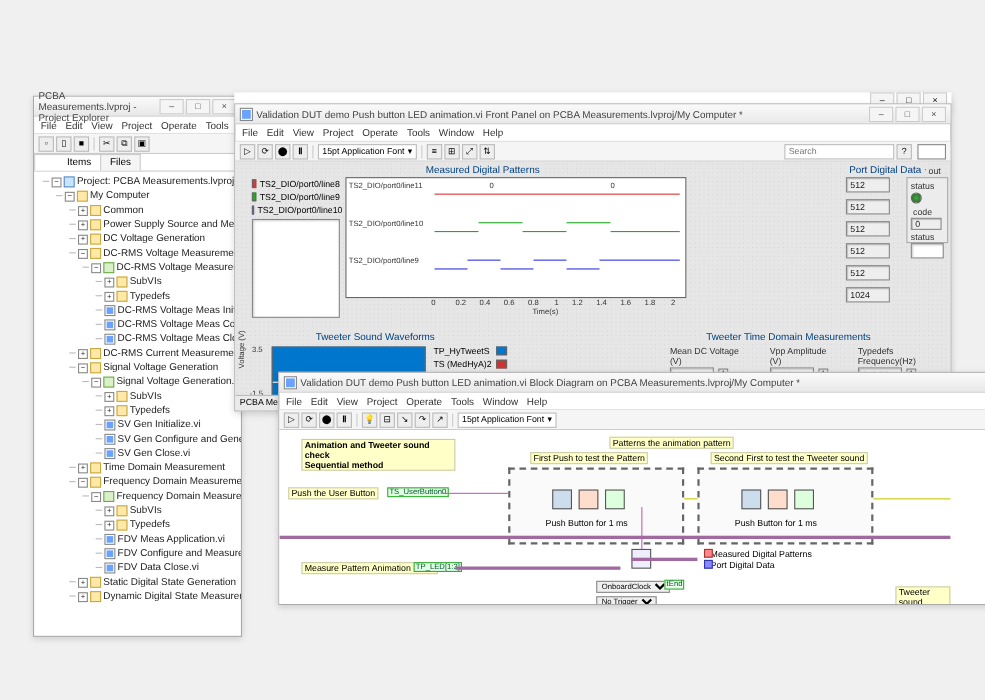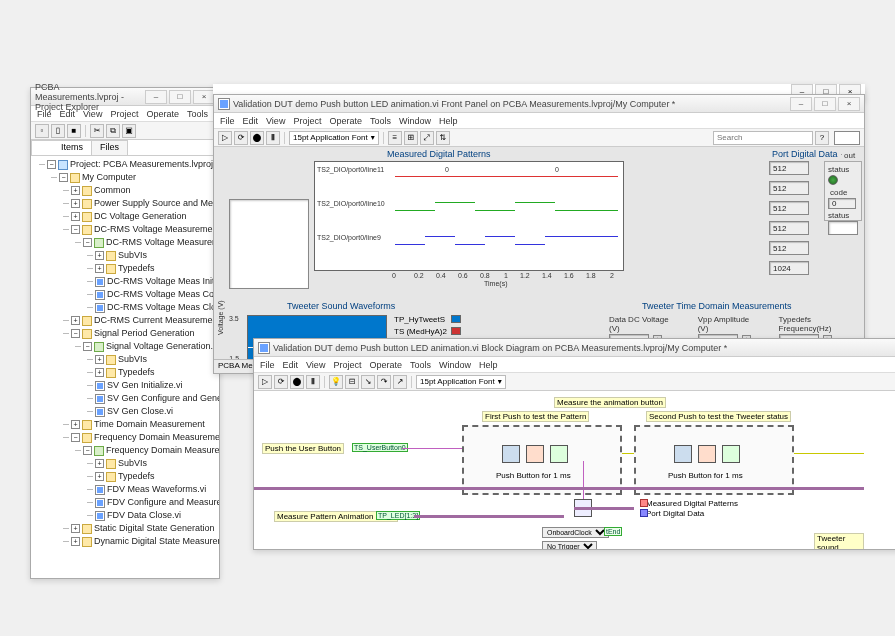--- a/index.html
+++ b/index.html
@@ -115,39 +115,39 @@
                   <li><span class="twisty">−</span><span class="ico ico-lvlib"></span><span>DC-RMS Voltage Measurement.lvlib</span>
                     <ul>
                       <li><span class="twisty">+</span><span class="ico ico-folder"></span><span>SubVIs</span></li>
                       <li><span class="twisty">+</span><span class="ico ico-folder"></span><span>Typedefs</span></li>
                       <li><span class="ico ico-vi"></span><span>DC-RMS Voltage Meas Initialize.vi</span></li>
                       <li><span class="ico ico-vi"></span><span>DC-RMS Voltage Meas Configure and Measure.vi</span></li>
                       <li><span class="ico ico-vi"></span><span>DC-RMS Voltage Meas Close.vi</span></li>
                     </ul></li>
                 </ul></li>
               <li><span class="twisty">+</span><span class="ico ico-folder"></span><span>DC-RMS Current Measurement</span></li>
-              <li><span class="twisty">−</span><span class="ico ico-folder"></span><span>Signal Period Generation</span>
+              <li><span class="twisty">−</span><span class="ico ico-folder"></span><span>Signal Voltage Generation</span>
                 <ul>
                   <li><span class="twisty">−</span><span class="ico ico-lvlib"></span><span>Signal Voltage Generation.lvlib</span>
                     <ul>
                       <li><span class="twisty">+</span><span class="ico ico-folder"></span><span>SubVIs</span></li>
                       <li><span class="twisty">+</span><span class="ico ico-folder"></span><span>Typedefs</span></li>
                       <li><span class="ico ico-vi"></span><span>SV Gen Initialize.vi</span></li>
                       <li><span class="ico ico-vi"></span><span>SV Gen Configure and Generate.vi</span></li>
                       <li><span class="ico ico-vi"></span><span>SV Gen Close.vi</span></li>
                     </ul></li>
                 </ul></li>
               <li><span class="twisty">+</span><span class="ico ico-folder"></span><span>Time Domain Measurement</span></li>
               <li><span class="twisty">−</span><span class="ico ico-folder"></span><span>Frequency Domain Measurement</span>
                 <ul>
                   <li><span class="twisty">−</span><span class="ico ico-lvlib"></span><span>Frequency Domain Measurement.lvlib</span>
                     <ul>
                       <li><span class="twisty">+</span><span class="ico ico-folder"></span><span>SubVIs</span></li>
                       <li><span class="twisty">+</span><span class="ico ico-folder"></span><span>Typedefs</span></li>
-                      <li><span class="ico ico-vi"></span><span>FDV Meas Waveforms.vi</span></li>
+                      <li><span class="ico ico-vi"></span><span>FDV Meas Application.vi</span></li>
                       <li><span class="ico ico-vi"></span><span>FDV Configure and Measure.vi</span></li>
                       <li><span class="ico ico-vi"></span><span>FDV Data Close.vi</span></li>
                     </ul></li>
                 </ul></li>
               <li><span class="twisty">+</span><span class="ico ico-folder"></span><span>Static Digital State Generation</span></li>
               <li><span class="twisty">+</span><span class="ico ico-folder"></span><span>Dynamic Digital State Measurement</span></li>
 
             </ul></li>
         </ul></li>
     </ul>
@@ -199,20 +199,34 @@
     <div class="tool-btn">⊞</div>
     <div class="tool-btn">⤢</div>
     <div class="tool-btn">⇅</div>
     <input class="search-box" placeholder="Search" style="">
     <div class="tool-btn">?</div>
     <div style="width:26px;height:14px;border:1px solid #888;background:#fff;margin-left:3px"></div>
   </div>
   <div class="fp-body" style="height:calc(100% - 52px)">
 
     <div class="group-label" style="left:170px;top:2px">Measured Digital Patterns</div>
+    <div style="position:absolute;left:15px;top:14px;width:80px">
+      <div class="legend-row">
+          <span class="legend-sw" style="background:#d33"></span>
+          <span>TS2_DIO/port0/line8</span>
+        </div>
+      <div class="legend-row">
+          <span class="legend-sw" style="background:#2a2"></span>
+          <span>TS2_DIO/port0/line9</span>
+        </div>
+      <div class="legend-row">
+          <span class="legend-sw" style="background:#33d"></span>
+          <span>TS2_DIO/port0/line10</span>
+        </div>
+    </div>
     <div class="graph-frame" style="left:15px;top:52px;width:80px;height:90px">
       <div class="sunken" style="width:100%;height:100%"></div>
     </div>
     <div class="graph-frame" style="left:100px;top:14px;width:310px;height:128px">
       <div class="graph-plot" style="width:100%;height:110px">
         <div class="axis-label" style="left:2px;top:4px">TS2_DIO/port0/line11</div>
         <div class="axis-label" style="left:2px;top:38px">TS2_DIO/port0/line10</div>
         <div class="axis-label" style="left:2px;top:72px">TS2_DIO/port0/line9</div>
         <div class="axis-label" style="left:130px;top:4px">0</div>
         <div class="axis-label" style="left:240px;top:4px">0</div>
@@ -318,21 +332,21 @@
       <div class="legend-row">
           <span>Voltage_5</span>
           <span class="legend-sw" style="background:#c3c;margin-left:auto"></span>
         </div>
 
     </div>
 
     <div class="group-label" style="left:425px;top:154px">Tweeter Time Domain Measurements</div>
     <div style="position:absolute;left:395px;top:168px;display:flex;gap:18px">
       <div>
-        <div class="ctrl-lbl">Data DC Voltage (V)</div>
+        <div class="ctrl-lbl">Mean DC Voltage (V)</div>
         <div class="meas">
             <span class="num-ind">7.47</span>
             <span class="spinner">
               <div>▴</div>
               <div>▾</div>
             </span>
           </div>
         <div class="meas" style="margin-top:2px">
             <span class="num-ind">0.00</span>
             <span class="spinner">
@@ -429,24 +443,26 @@
     <div class="tool-btn">↷</div>
     <div class="tool-btn">↗</div>
     <div class="tool-sep"></div>
     <div class="font-sel">
         <span>15pt Application Font</span>
         <span>▾</span>
       </div>
   </div>
   <div class="bd-body" style="height:calc(100% - 52px)">
 
+    <div class="bd-label" style="left:20px;top:8px;width:140px;white-space:pre-line;font-weight:bold">Animation and Tweeter sound check
+Sequential method</div>
 
     <div class="bd-label" style="left:228px;top:20px">First Push to test the Pattern</div>
-    <div class="bd-label" style="left:392px;top:20px">Second Push to test the Tweeter status</div>
-    <div class="bd-label" style="left:300px;top:6px">Measure the animation button</div>
+    <div class="bd-label" style="left:392px;top:20px">Second First to test the Tweeter sound</div>
+    <div class="bd-label" style="left:300px;top:6px">Patterns the animation pattern</div>
 
     <div class="bd-struct" style="left:208px;top:34px;width:160px;height:70px;border-style:dashed">
       <div class="bd-node" style="left:38px;top:18px;background:#cde"></div>
       <div class="bd-node" style="left:62px;top:18px;background:#fdc"></div>
       <div class="bd-node" style="left:86px;top:18px;background:#dfd"></div>
       <div class="bd-label" style="left:30px;top:44px;border:none;background:none">Push Button for 1 ms</div>
     </div>
     <div class="bd-struct" style="left:380px;top:34px;width:160px;height:70px;border-style:dashed">
       <div class="bd-node" style="left:38px;top:18px;background:#cde"></div>
       <div class="bd-node" style="left:62px;top:18px;background:#fdc"></div>

